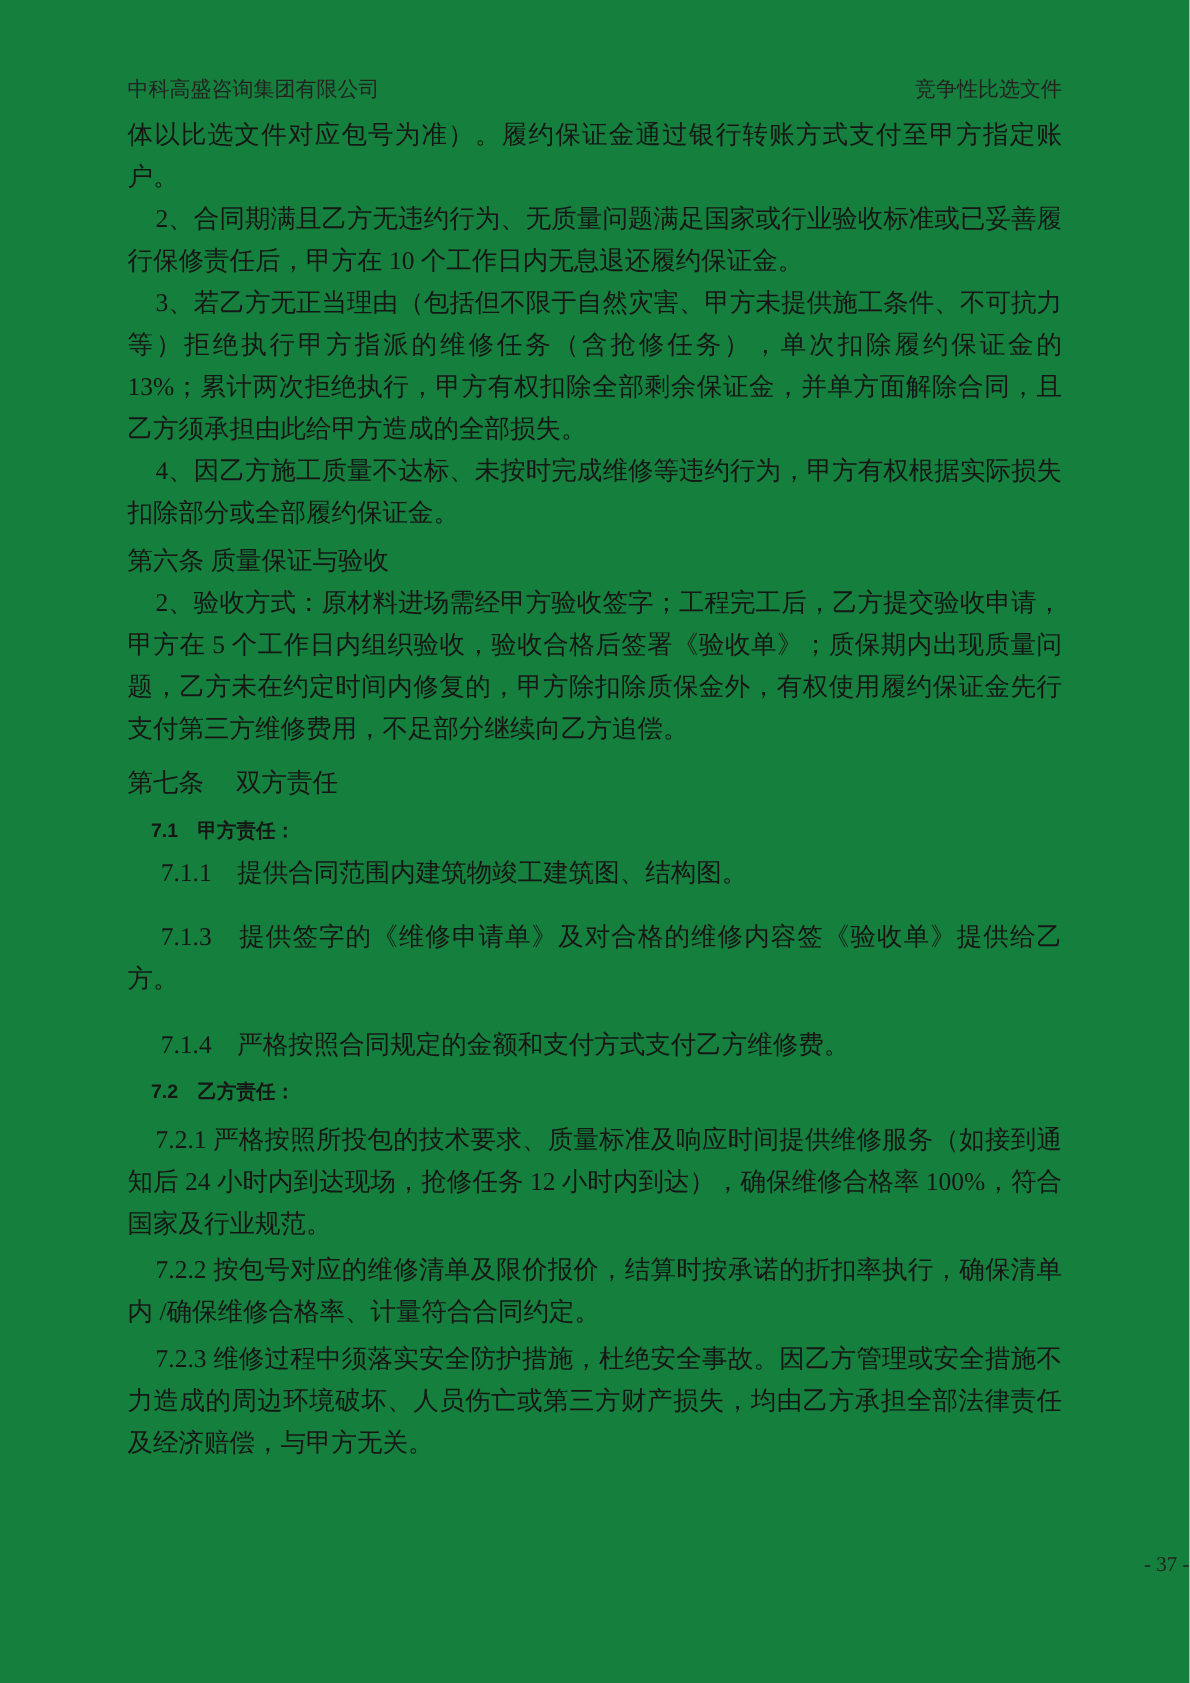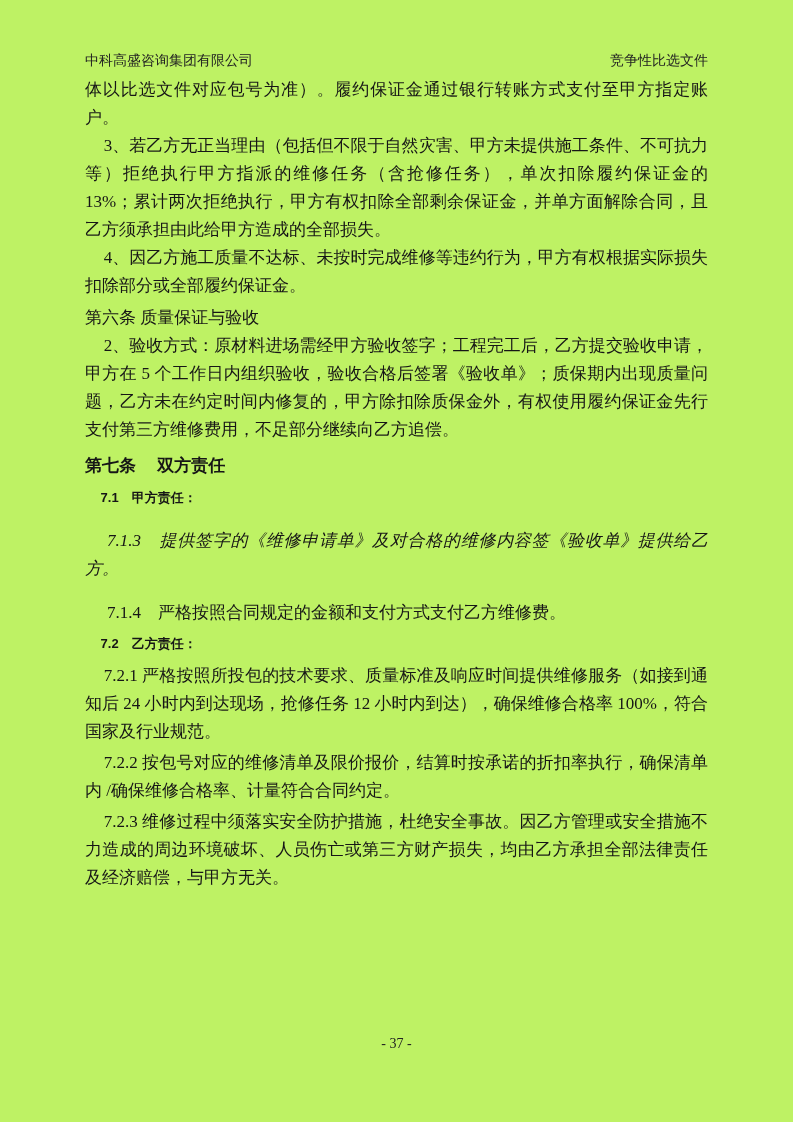--- a/index.html
+++ b/index.html
@@ -4,21 +4,21 @@
 <style>
   html, body {
     margin: 0;
     padding: 0;
     background: #ffffff;
   }
   .page {
     position: relative;
     width: 793px;
     height: 1122px;
-    background: #bef264;
+    background: #15803d;
     font-family: "Liberation Serif", "DejaVu Serif", serif;
     color: #161616;
     overflow: hidden;
   }
   .page-header {
     position: absolute;
     top: 52px;
     left: 85px;
     width: 623px;
     display: flex;
@@ -44,51 +44,53 @@
   .clause-heading { text-indent: 0; }
   .sub-heading {
     text-indent: 1.2em;
     font-weight: bold;
     font-family: "Liberation Sans", "DejaVu Sans", sans-serif;
     font-size: 13px;
   }
   .item { text-indent: 1.3em; }
   .mt-3 { margin-top: 3px !important; }
   .mt-4 { margin-top: 4px !important; }
-  .mt-8 { margin-top: 8px !important; font-weight: bold; }
-  .mt-15 { margin-top: 15px !important; font-style: italic; }
+  .mt-8 { margin-top: 8px !important; }
+  .mt-15 { margin-top: 15px !important; }
   .mt-16 { margin-top: 16px !important; }
   .page-footer {
     position: absolute;
     top: 1036px;
     left: 0;
     width: 100%;
-    text-align: center;
+    text-align: right;
     font-size: 14px;
     color: #222222;
   }
 </style>
 </head>
 <body>
 
 <div class="page">
 
   <div class="page-header">
     <span>中科高盛咨询集团有限公司</span>
     <span>竞争性比选文件</span>
   </div>
 
   <div class="content">
     <p class="para-flush">体以比选文件对应包号为准）。履约保证金通过银行转账方式支付至甲方指定账户。</p>
+    <p class="para-indent">2、合同期满且乙方无违约行为、无质量问题满足国家或行业验收标准或已妥善履行保修责任后，甲方在 10 个工作日内无息退还履约保证金。</p>
     <p class="para-indent">3、若乙方无正当理由（包括但不限于自然灾害、甲方未提供施工条件、不可抗力等）拒绝执行甲方指派的维修任务（含抢修任务），单次扣除履约保证金的　13%；累计两次拒绝执行，甲方有权扣除全部剩余保证金，并单方面解除合同，且乙方须承担由此给甲方造成的全部损失。</p>
     <p class="para-indent">4、因乙方施工质量不达标、未按时完成维修等违约行为，甲方有权根据实际损失扣除部分或全部履约保证金。</p>
     <p class="clause-heading mt-4">第六条 质量保证与验收</p>
     <p class="para-indent">2、验收方式：原材料进场需经甲方验收签字；工程完工后，乙方提交验收申请，甲方在 5 个工作日内组织验收，验收合格后签署《验收单》；质保期内出现质量问题，乙方未在约定时间内修复的，甲方除扣除质保金外，有权使用履约保证金先行支付第三方维修费用，不足部分继续向乙方追偿。</p>
     <p class="clause-heading mt-8">第七条　 双方责任</p>
     <p class="sub-heading mt-4">7.1　甲方责任：</p>
+    <p class="item">7.1.1　提供合同范围内建筑物竣工建筑图、结构图。</p>
     <p class="item mt-15">7.1.3　提供签字的《维修申请单》及对合格的维修内容签《验收单》提供给乙方。</p>
     <p class="item mt-16">7.1.4　严格按照合同规定的金额和支付方式支付乙方维修费。</p>
     <p class="sub-heading mt-3">7.2　乙方责任：</p>
     <p class="para-indent mt-4">7.2.1 严格按照所投包的技术要求、质量标准及响应时间提供维修服务（如接到通知后 24 小时内到达现场，抢修任务 12 小时内到达），确保维修合格率 100%，符合国家及行业规范。</p>
     <p class="para-indent mt-3">7.2.2 按包号对应的维修清单及限价报价，结算时按承诺的折扣率执行，确保清单内 /确保维修合格率、计量符合合同约定。</p>
     <p class="para-indent mt-3">7.2.3 维修过程中须落实安全防护措施，杜绝安全事故。因乙方管理或安全措施不力造成的周边环境破坏、人员伤亡或第三方财产损失，均由乙方承担全部法律责任及经济赔偿，与甲方无关。</p>
   </div>
 
   <div class="page-footer">
     <span>- 37 -</span>

